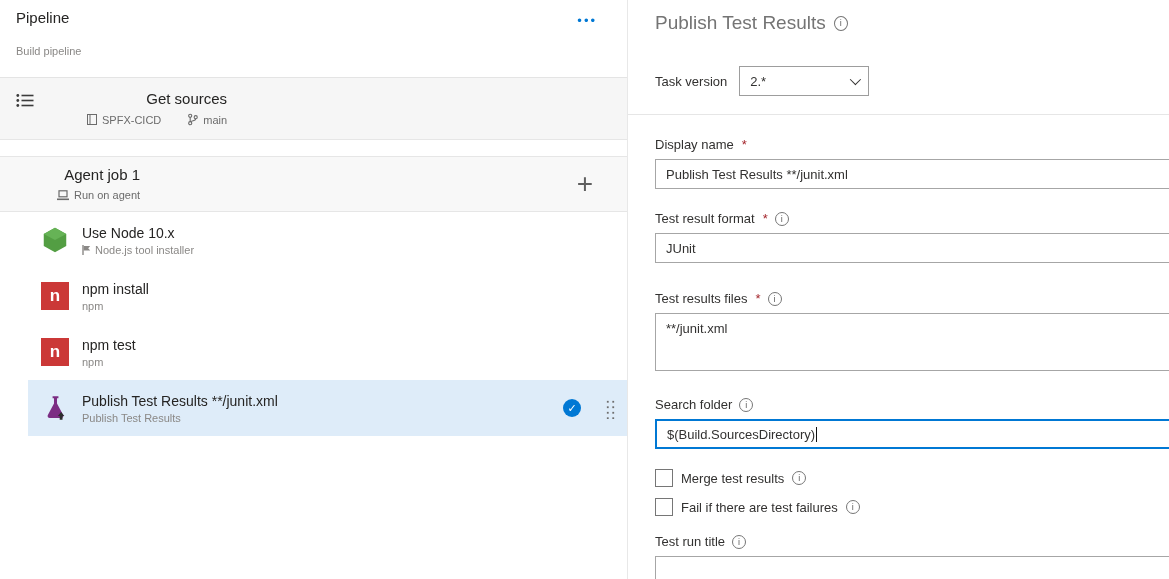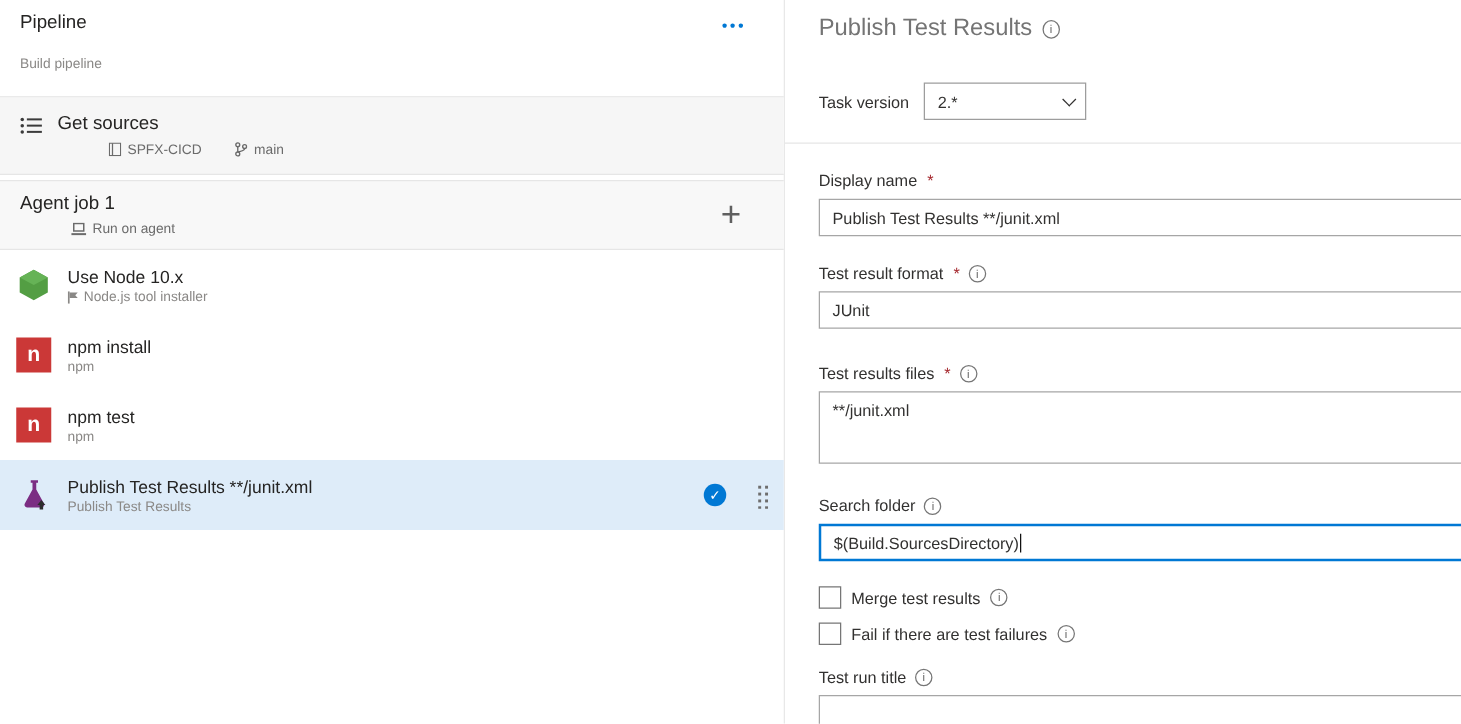--- a/index.html
+++ b/index.html
@@ -11,29 +11,29 @@
   .left-panel { width:628px; flex:0 0 628px; border-right:1px solid #e8e8e8; background:#fff; }
   .lp-header { display:flex; justify-content:space-between; align-items:flex-start;
     padding:9px 30px 20px 16px; border-bottom:1px solid #e4e4e4; }
   .lp-title { font-size:15px; color:#252423; }
   .lp-subtitle { font-size:11px; color:#8a8886; margin-top:19px; }
   .more-btn { color:#0078d4; font-size:13px; letter-spacing:2px; cursor:pointer; padding-top:4px; }
 
   .get-sources { background:#f6f6f6; border-bottom:1px solid #e6e6e6; padding:12px 16px 13px 16px;
     display:flex; gap:12px; cursor:pointer; }
   .gs-icon { padding-top:3px; }
-  .section-title { font-size:15px; color:#252423; }
+  .section-title { font-size:15px; color:#252423;text-align:right; }
   .sub-row { display:flex; align-items:center; gap:5px; font-size:11px; color:#6b6b6b; margin-top:6px;padding-left:41px; }
   .sub-row .spacer { width:16px; }
 
-  .agent-job { margin-top:4px; background:#f8f8f8; border-top:1px solid #e6e6e6; border-bottom:1px solid #e6e6e6;
+  .agent-job { margin-top:16px; background:#f8f8f8; border-top:1px solid #e6e6e6; border-bottom:1px solid #e6e6e6;
     padding:9px 34px 10px 16px; display:flex; justify-content:space-between; align-items:center; cursor:pointer; }
   .plus-btn { font-size:28px; font-weight:200; color:#5f5f5f; line-height:26px; cursor:pointer; }
 
-  .task-row { height:56px; display:flex; align-items:center; gap:12px; padding:0 12px 0 12px; cursor:pointer; }
+  .task-row { height:56px; display:flex; align-items:center; gap:12px; padding:0 12px 0 12px; cursor:pointer;margin-left:28px; }
   .task-row.selected { background:#deecf9; }
   .task-icon { width:30px; height:30px; flex:0 0 30px; display:flex; align-items:center; justify-content:center; }
   .npm-badge { width:28px; height:28px; background:#cb3837; color:#fff; display:flex; align-items:center;
     justify-content:center; font-size:17px; font-weight:bold; }
   .task-texts { flex:1; min-width:0; }
   .task-title { font-size:14px; color:#252423; white-space:nowrap; }
   .task-sub { font-size:11px; color:#8a8886; margin-top:3px; display:flex; align-items:center; gap:4px;text-align:right; }
   .check-circle { width:18px; height:18px; border-radius:50%; background:#0078d4; color:#fff;
     font-size:11px; display:flex; align-items:center; justify-content:center; flex:0 0 18px; cursor:pointer; }
   .drag-dots { width:11px; height:21px; margin-left:11px;

